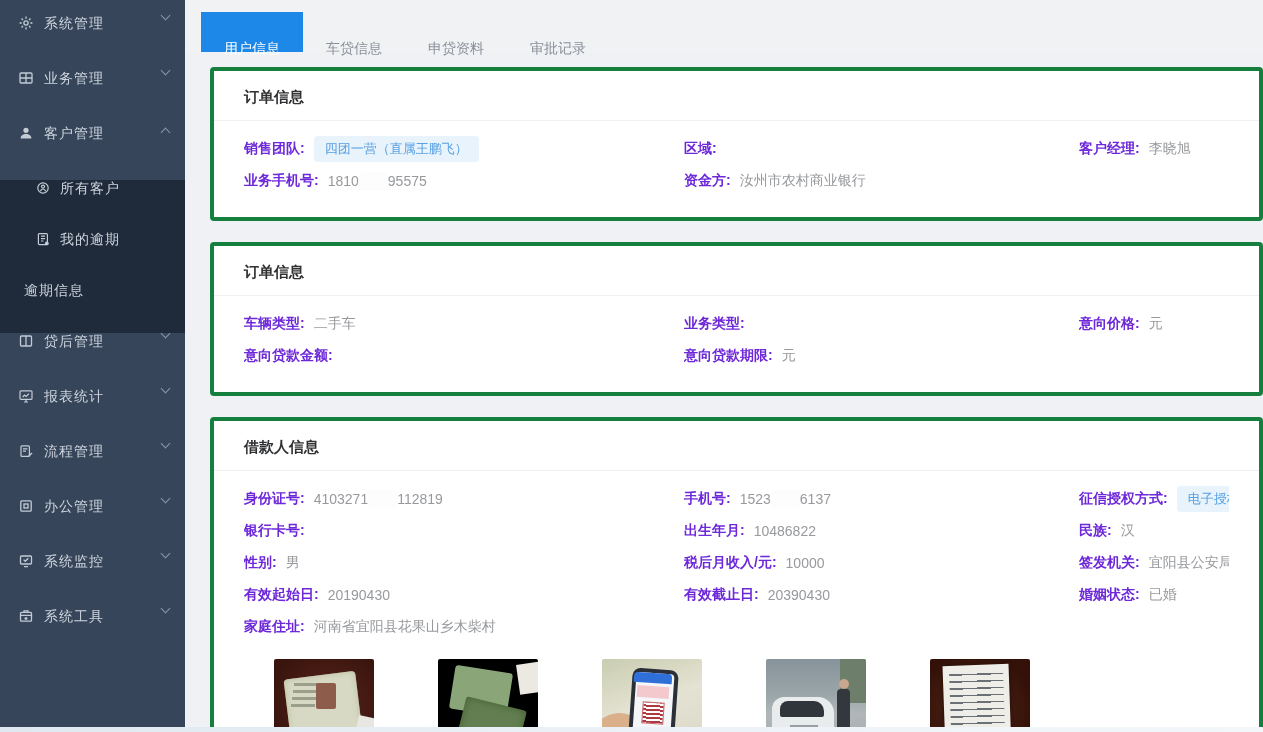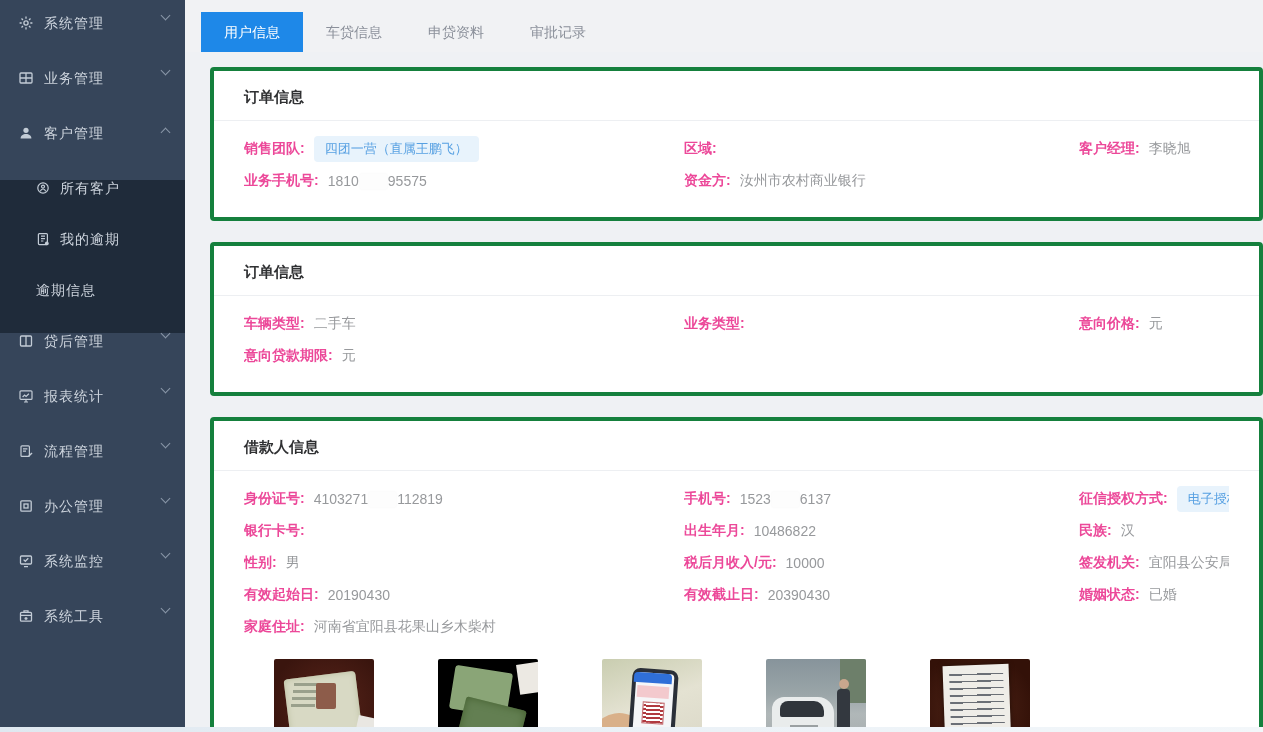--- a/index.html
+++ b/index.html
@@ -14,35 +14,35 @@
   .menu-item { height:55px; display:flex; align-items:flex-start;
                padding:0 16px 0 18px; font-size:14px; color:#cdd4dd; cursor:pointer; }
   .menu-item .mi-icon { width:16px; height:16px; margin-right:10px; flex-shrink:0; }
   .menu-item .mi-label { flex:1; letter-spacing:1px; }
   .chev { width:7px; height:7px; border-right:1.4px solid #8a97a8;
           border-bottom:1.4px solid #8a97a8; transform:rotate(45deg); margin-top:-3px; }
   .chev.up { transform:rotate(-135deg); margin-top:4px; }
   .submenu { background:#1f2b3a; }
   .submenu .menu-item { height:51px; padding-left:35px; font-size:14px; }
   .submenu .menu-item .mi-icon { margin-right:9px; }
-  .submenu .menu-item.no-icon { padding-left:36px; }
+  .submenu .menu-item.no-icon { padding-left:24px; }
   
   .content { flex:1; display:flex; flex-direction:column; overflow:hidden; background:#eff1f4; }
   .tabbar { padding:12px 0 0 16px; display:flex; background:#f1f2f4; height:52px; flex-shrink:0; }
-  .tab { height:40px; line-height:40px; padding:0 23px; font-size:14px; color:#8b909a; cursor:pointer; }
+  .tab { height:40px; line-height:40px; padding:16px 23px; font-size:14px; color:#8b909a; cursor:pointer; }
   .tab.active { background:#1e88e8; color:#ffffff; }
   .scroll-area { flex:1; padding-top:15px; overflow:hidden; }
   .card { background:#ffffff; border:4px solid #15803d; border-radius:4px;
           margin:0 0 21px 25px; }
   .card-title { font-size:15px; font-weight:bold; color:#303133;
                 padding:17px 30px 13px; border-bottom:1px solid #edeff2; }
   .card-body { padding:12px 30px 20px; }
   .field-grid { display:grid; grid-template-columns:440px 395px 1fr; }
   .field { display:flex; align-items:center; height:32px; font-size:14px; overflow:hidden; white-space:nowrap; }
-  .f-label { font-weight:bold; color:#ec4899; margin-right:9px; }
+  .f-label { font-weight:bold; color:#6d28d9; margin-right:9px; }
   .f-value { color:#97999c; }
   .redact { display:inline-block; width:27px; height:15px; background:#fdfdfd;
             border-radius:2px; margin:0 1px; vertical-align:-3px; box-shadow:0 0 2px 1px #fbfbfb; }
   .tag { background:#e8f3fc; color:#57a0e2; font-size:13px; padding:4px 11px;
          border-radius:4px; white-space:nowrap; }
   
   .photos { display:flex; gap:64px; padding:16px 0 0 30px; }
   .photo-item { width:100px; text-align:center; }
   .thumb { width:100px; height:100px; position:relative; overflow:hidden;
            border-radius:2px; cursor:pointer; }
@@ -274,20 +274,24 @@
           </div>
           <div class="field">
             <span class="f-label">业务类型:</span>
             <span class="f-value"></span>
           </div>
           <div class="field">
             <span class="f-label">意向价格:</span>
             <span class="f-value">元</span>
           </div>
           <div class="field">
+            <span class="f-label">意向贷款金额:</span>
+            <span class="f-value"></span>
+          </div>
+          <div class="field">
             <span class="f-label">意向贷款期限:</span>
             <span class="f-value">元</span>
           </div>
           <div class="field"></div>
         </div>
       </div>
     </section>
 
     <section class="card">
       <div class="card-title">借款人信息</div>

